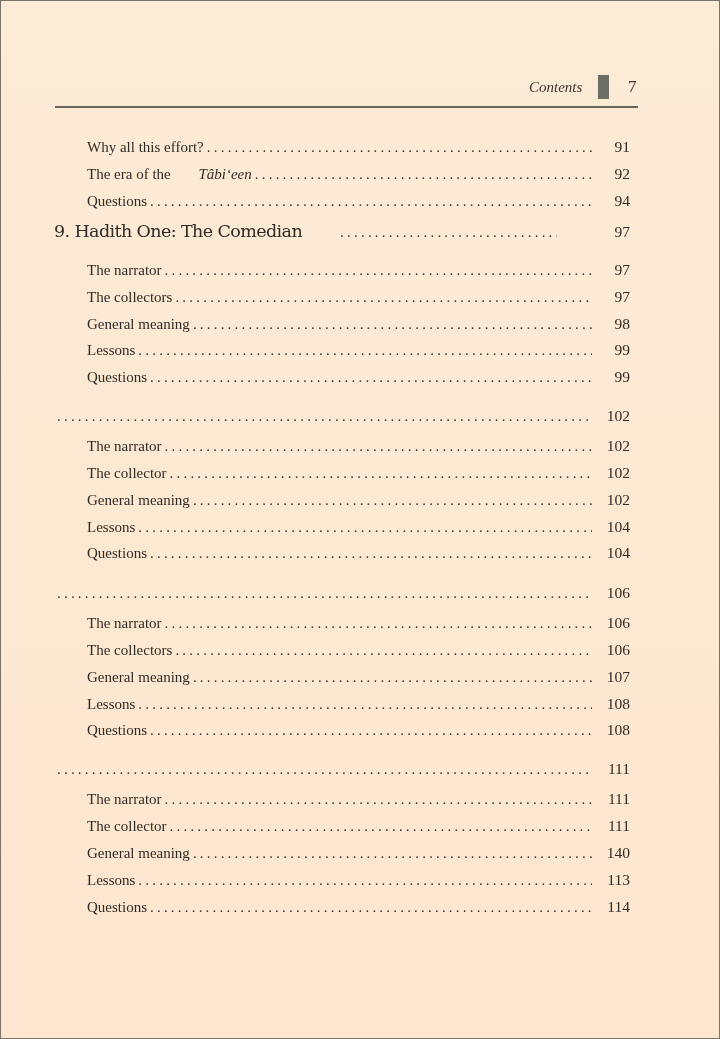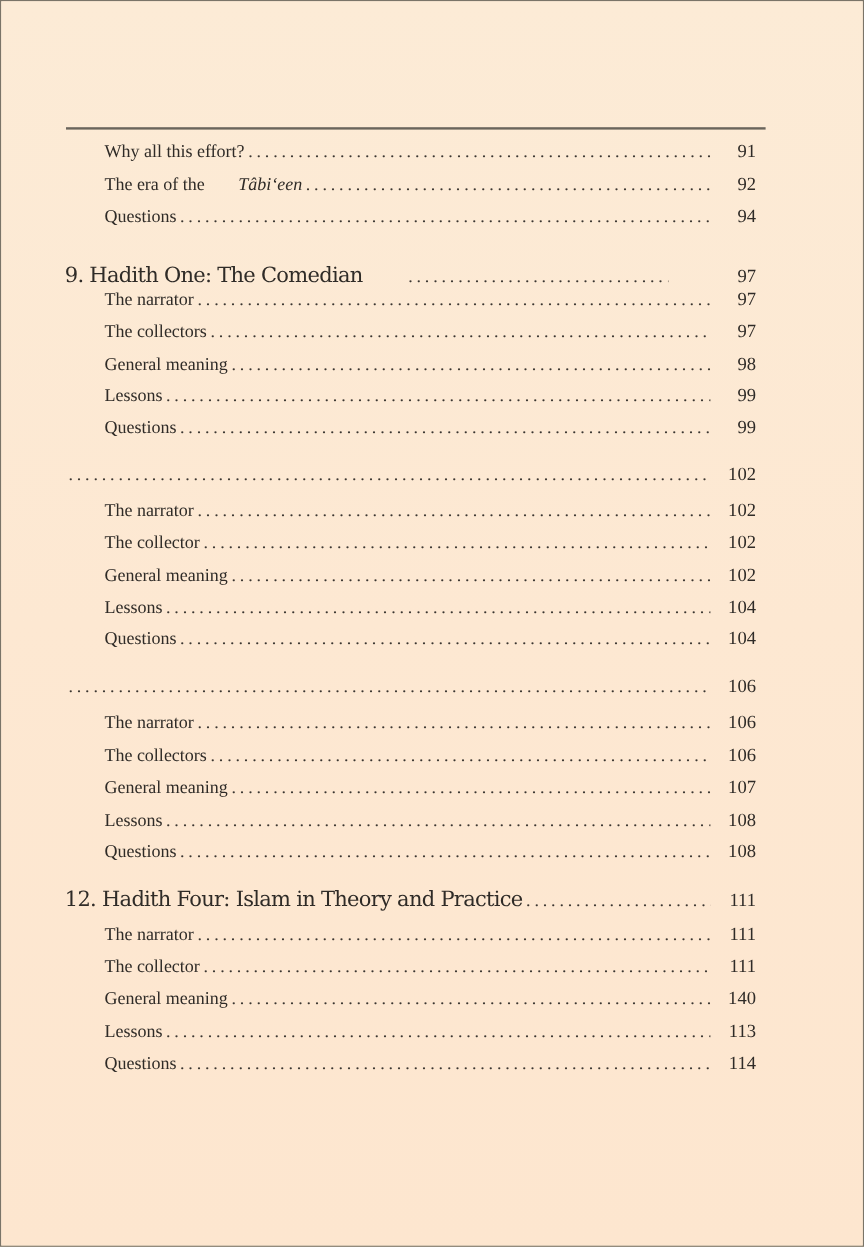--- a/index.html
+++ b/index.html
@@ -43,46 +43,51 @@
   .row.chap { left: 53px; width: 576px; font-size: 17.5px; font-family: "DejaVu Serif", serif; letter-spacing: -0.6px; }
   .row .title { white-space: nowrap; }
   .row .title i { font-style: italic; margin-left: 24px; }
   .row .dots {
     flex: 1; overflow: hidden; white-space: nowrap; margin: 0 4px 0 3px;
     font-family: "Liberation Serif", serif; font-size: 15px; letter-spacing: 3.2px;
     color: #3a3530;
   }
   .row .num {
     width: 34px; text-align: right; font-family: "Liberation Serif", serif;
-    font-size: 15.5px; letter-spacing: 0;
+    font-size: 15.5px; letter-spacing: 0; margin-top: 20px;
   }
 </style>
 </head>
 <body>
 
 <div class="page">
+  <div class="header">
+    <span class="header-label">Contents</span>
+    <span class="header-bar"></span>
+    <span class="header-page">7</span>
+  </div>
   <div class="rule"></div>
 
   <div class="toc" id="toc">
       <div class="row sub" style="top: 117px;">
         <span class="title">Why all this effort?</span>
         <span class="dots">........................................................................................................................................................................................................</span>
         <span class="num">91</span>
       </div>
       <div class="row sub" style="top: 144px;">
         <span class="title"><span>The era of the </span><i>Tâbi‘een</i></span>
         <span class="dots">........................................................................................................................................................................................................</span>
         <span class="num">92</span>
       </div>
       <div class="row sub" style="top: 171px;">
         <span class="title">Questions</span>
         <span class="dots">........................................................................................................................................................................................................</span>
         <span class="num">94</span>
       </div>
-      <div class="row chap" style="top: 219px; gap: 35px;">
+      <div class="row chap" style="top: 202px; gap: 35px;">
         <span class="title">9. Hadith One: The Comedian</span>
         <span class="dots">........................................................................................................................................................................................................</span>
         <span class="num">97</span>
       </div>
       <div class="row sub" style="top: 240px;">
         <span class="title">The narrator</span>
         <span class="dots">........................................................................................................................................................................................................</span>
         <span class="num">97</span>
       </div>
       <div class="row sub" style="top: 267px;">
@@ -157,21 +162,20 @@
         <span class="title">Lessons</span>
         <span class="dots">........................................................................................................................................................................................................</span>
         <span class="num">108</span>
       </div>
       <div class="row sub" style="top: 700px;">
         <span class="title">Questions</span>
         <span class="dots">........................................................................................................................................................................................................</span>
         <span class="num">108</span>
       </div>
       <div class="row chap" style="top: 739px;">
-        <span class="title">12. Hadith Four: Islam in Theory and Practice</span>
         <span class="dots">........................................................................................................................................................................................................</span>
         <span class="num">111</span>
       </div>
       <div class="row sub" style="top: 769px;">
         <span class="title">The narrator</span>
         <span class="dots">........................................................................................................................................................................................................</span>
         <span class="num">111</span>
       </div>
       <div class="row sub" style="top: 796px;">
         <span class="title">The collector</span>

